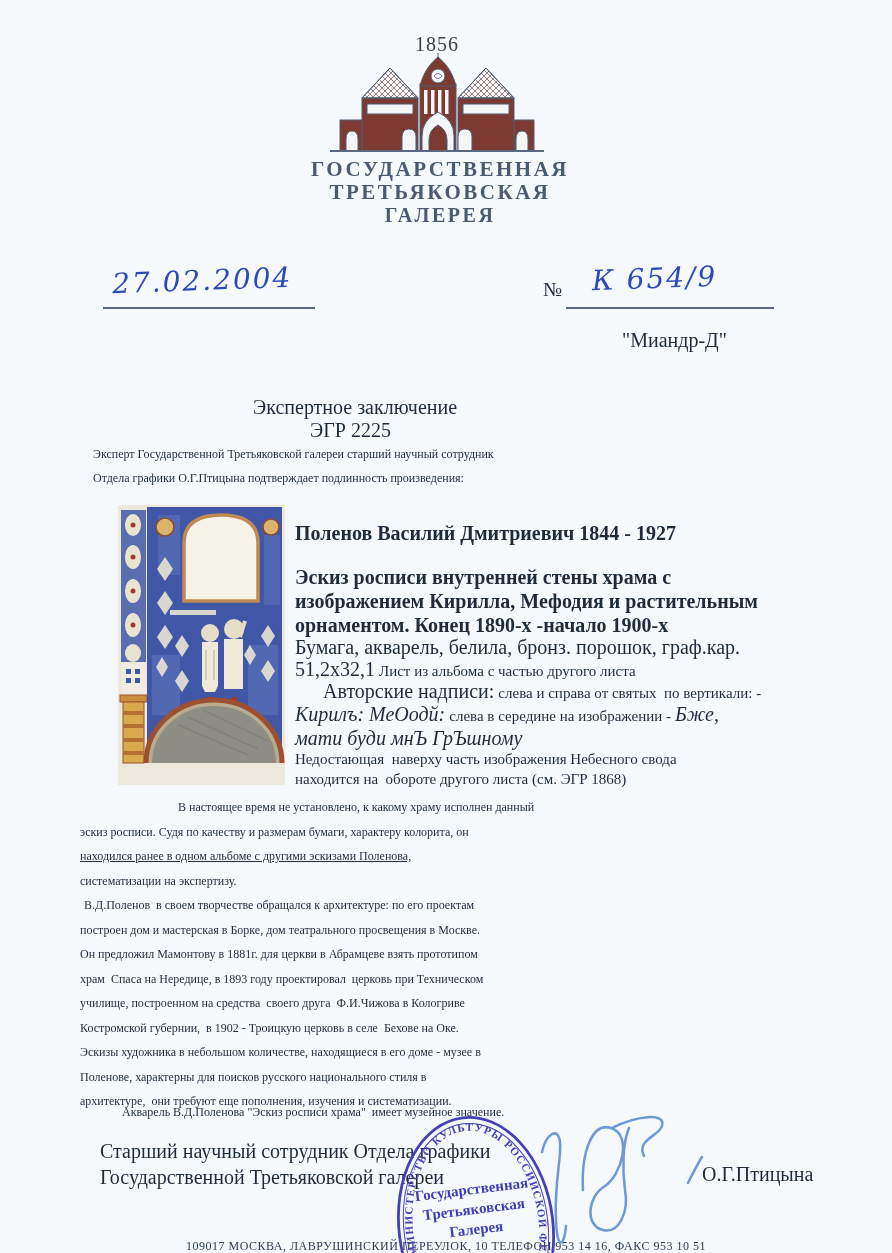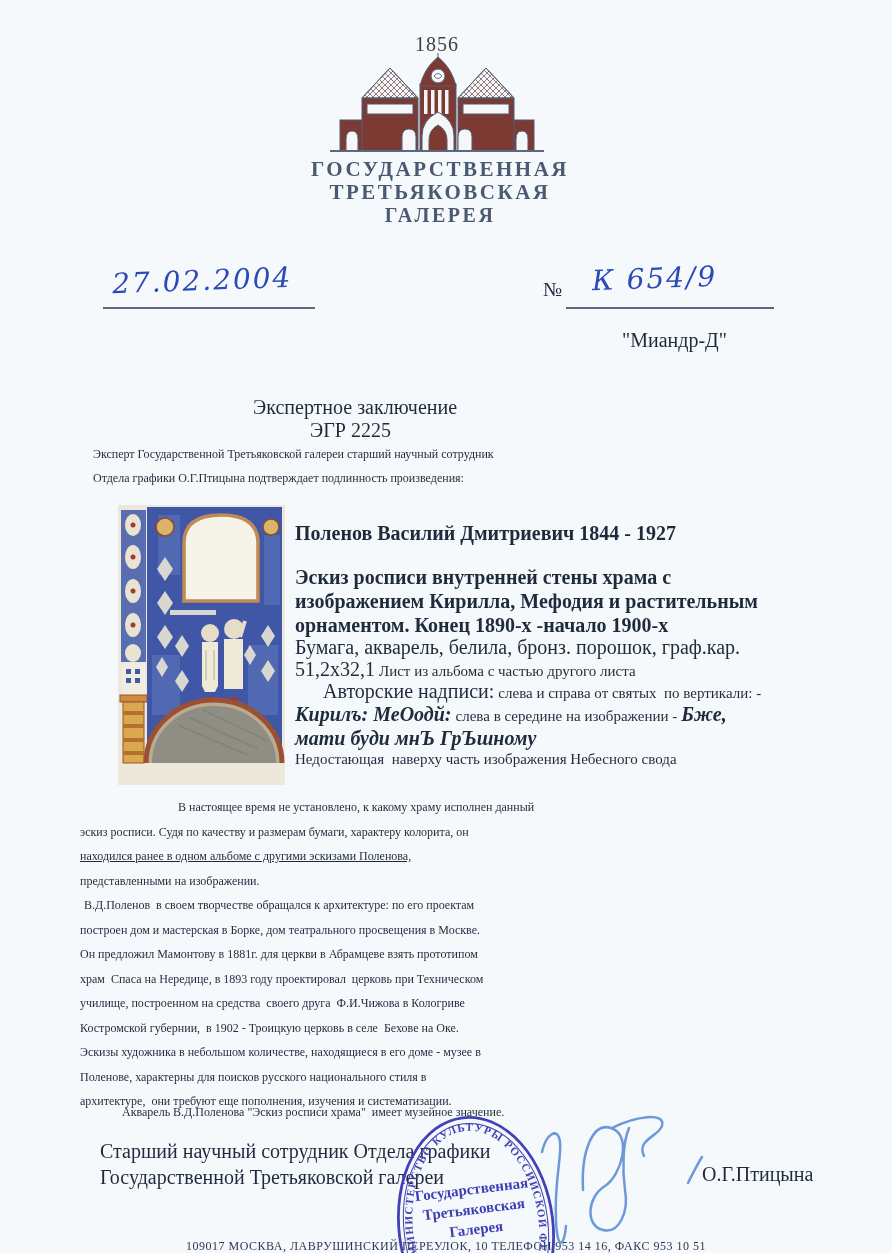--- a/index.html
+++ b/index.html
@@ -9,21 +9,21 @@
     background:#f5f9fc;overflow:hidden;
     font-family:"Liberation Serif",serif;color:#1f2a3a;
   }
   .abs{position:absolute;}
   .lh-text{font-weight:bold;color:#4b5a73;letter-spacing:2.5px;text-align:center;line-height:23px;font-size:21px;}
   .lh-year{color:#404040;font-size:20px;text-align:center;letter-spacing:1px;}
   .hand{font-family:"DejaVu Serif",serif;font-style:italic;color:#2b4ab8;letter-spacing:2px;}
   .rule{background:#3f4d66;height:2px;opacity:.85;}
   .t20{font-size:20px;white-space:pre;}
   .b{font-weight:bold;}
-  .bi{font-weight:bold;font-style:italic;}
+  .bi{font-weight:normal;font-style:italic;}
   .bodyline{font-size:12px;white-space:pre;line-height:24px;}
   .sig-line{font-size:20px;white-space:pre;}
   .footer{font-size:12px;color:#2c3a50;letter-spacing:.5px;white-space:pre;}
   .small-note{font-size:15px;}
   svg{display:block;}
 </style>
 </head>
 <body>
 
 <div id="page">
@@ -173,25 +173,26 @@
   <div class="abs t20 b" style="left:295px;top:522px;font-family:Liberation Serif, serif;">Поленов Василий Дмитриевич 1844 - 1927</div>
   <div class="abs t20 b" style="left:295px;top:566px;">Эскиз росписи внутренней стены храма с</div>
   <div class="abs t20 b" style="left:295px;top:590px;">изображением Кирилла, Мефодия и растительным</div>
   <div class="abs t20 b" style="left:295px;top:614px;">орнаментом. Конец 1890-х -начало 1900-х</div>
   <div class="abs t20" style="left:295px;top:636px;">Бумага, акварель, белила, бронз. порошок, граф.кар.</div>
   <div class="abs" style="left:295px;top:658px;white-space:pre;"><span class="t20">51,2x32,1</span> <span class="small-note">Лист из альбома с частью другого листа</span></div>
   <div class="abs" style="left:295px;top:680px;white-space:pre;margin-left:28px;"><span class="t20">Авторские надписи:</span> <span class="small-note">слева и справа от святых  по вертикали: -</span></div>
   <div class="abs" style="left:295px;top:703px;white-space:pre;"><span class="t20 bi">Кирилъ: МеОодй:</span> <span class="small-note">слева в середине на изображении -</span> <span class="t20 bi">Бже,</span></div>
   <div class="abs t20 bi" style="left:295px;top:727px;">мати буди мнЪ ГрЪшному</div>
   <div class="abs small-note" style="left:295px;top:751px;white-space:pre;">Недостающая  наверху часть изображения Небесного свода</div>
+  <div class="abs small-note" style="left:295px;top:771px;white-space:pre;">находится на  обороте другого листа (см. ЭГР 1868)</div>
 
   <div class="abs bodyline" style="left:178px;top:795px;">В настоящее время не установлено, к какому храму исполнен данный</div>
   <div class="abs bodyline" style="left:80px;top:820px;">эскиз росписи. Судя по качеству и размерам бумаги, характеру колорита, он</div>
   <div class="abs bodyline" style="left:80px;top:844px;text-decoration:underline;">находился ранее в одном альбоме с другими эскизами Поленова,</div>
-  <div class="abs bodyline" style="left:80px;top:869px;">представленными на изображении.</div>
+  <div class="abs bodyline" style="left:80px;top:869px;">систематизации на экспертизу.</div>
   <div class="abs bodyline" style="left:84px;top:893px;">В.Д.Поленов  в своем творчестве обращался к архитектуре: по его проектам</div>
   <div class="abs bodyline" style="left:80px;top:918px;">построен дом и мастерская в Борке, дом театрального просвещения в Москве.</div>
   <div class="abs bodyline" style="left:80px;top:942px;">Он предложил Мамонтову в 1881г. для церкви в Абрамцеве взять прототипом</div>
   <div class="abs bodyline" style="left:80px;top:967px;">храм  Спаса на Нередице, в 1893 году проектировал  церковь при Техническом</div>
   <div class="abs bodyline" style="left:80px;top:991px;">училище, построенном на средства  своего друга  Ф.И.Чижова в Кологриве</div>
   <div class="abs bodyline" style="left:80px;top:1016px;">Костромской губернии,  в 1902 - Троицкую церковь в селе  Бехове на Оке.</div>
   <div class="abs bodyline" style="left:80px;top:1040px;">Эскизы художника в небольшом количестве, находящиеся в его доме - музее в</div>
   <div class="abs bodyline" style="left:80px;top:1065px;">Поленове, характерны для поисков русского национального стиля в</div>
   <div class="abs bodyline" style="left:80px;top:1089px;">архитектуре,  они требуют еще пополнения, изучения и систематизации.</div>
 

